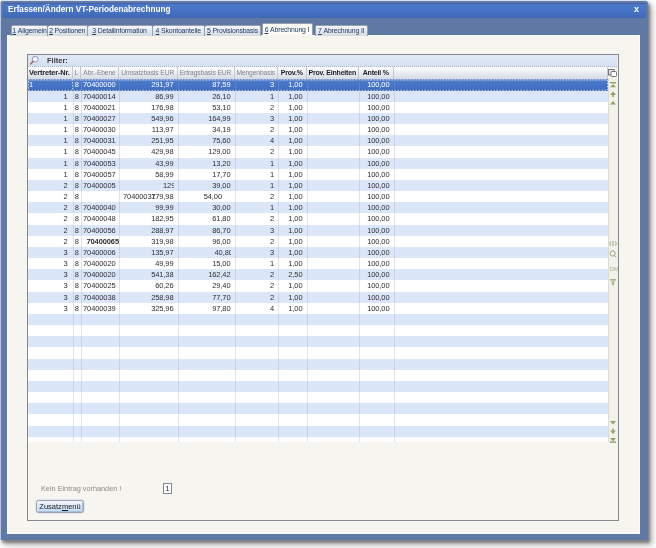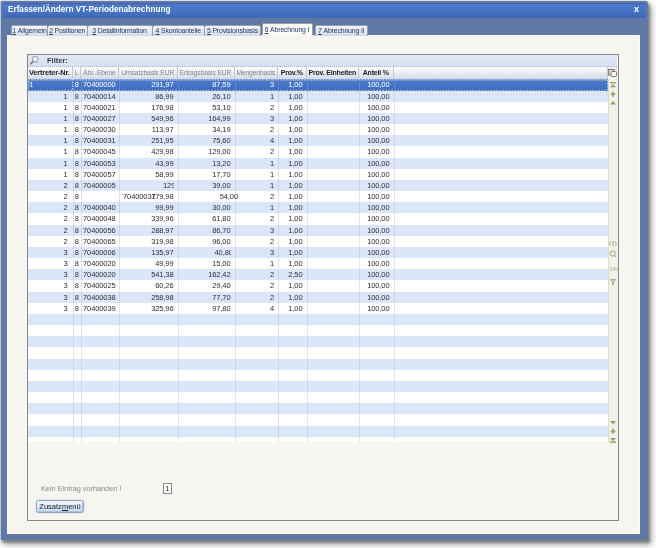--- a/index.html
+++ b/index.html
@@ -212,51 +212,51 @@
     <div class="ct " style="top:178.85999999999996px;height:11.17px;line-height:11.17px;left:82px;width:36px;text-align:left;">70400005</div>
     <div class="ct " style="top:178.85999999999996px;height:22px;line-height:11.17px;left:118px;width:54.5px;text-align:left;padding-left:44px;">129,99</div>
     <div class="ct " style="top:178.85999999999996px;height:11.17px;line-height:11.17px;left:176.5px;width:53.0px;text-align:right;">39,00</div>
     <div class="ct " style="top:178.85999999999996px;height:11.17px;line-height:11.17px;left:233.5px;width:39.5px;text-align:right;">1</div>
     <div class="ct " style="top:178.85999999999996px;height:11.17px;line-height:11.17px;left:277px;width:24.5px;text-align:right;">1,00</div>
     <div class="ct " style="top:178.85999999999996px;height:11.17px;line-height:11.17px;left:358px;width:30.5px;text-align:right;">100,00</div>
 <div class="ct " style="top:190.02999999999994px;height:11.17px;line-height:11.17px;left:26.5px;width:40.0px;text-align:right;">2</div>
     <div class="ct " style="top:190.02999999999994px;height:11.17px;line-height:11.17px;left:71.5px;width:8.5px;text-align:center;">8</div>
     <div class="ct " style="top:190.02999999999994px;height:11.17px;line-height:11.17px;left:82px;width:36px;text-align:left;margin-left:40px;">70400037</div>
     <div class="ct " style="top:190.02999999999994px;height:11.17px;line-height:11.17px;left:118px;width:54.5px;text-align:right;">179,98</div>
-    <div class="ct " style="top:190.02999999999994px;height:11.17px;line-height:11.17px;left:184px;width:53.0px;text-align:right;">54,00</div>
+    <div class="ct " style="top:190.02999999999994px;height:11.17px;line-height:11.17px;left:168px;width:53.0px;text-align:right;">54,00</div>
     <div class="ct " style="top:190.02999999999994px;height:11.17px;line-height:11.17px;left:233.5px;width:39.5px;text-align:right;">2</div>
     <div class="ct " style="top:190.02999999999994px;height:11.17px;line-height:11.17px;left:277px;width:24.5px;text-align:right;">1,00</div>
     <div class="ct " style="top:190.02999999999994px;height:11.17px;line-height:11.17px;left:358px;width:30.5px;text-align:right;">100,00</div>
 <div class="ct " style="top:201.19999999999993px;height:11.17px;line-height:11.17px;left:26.5px;width:40.0px;text-align:right;">2</div>
     <div class="ct " style="top:201.19999999999993px;height:11.17px;line-height:11.17px;left:71.5px;width:8.5px;text-align:center;">8</div>
     <div class="ct " style="top:201.19999999999993px;height:11.17px;line-height:11.17px;left:82px;width:36px;text-align:left;">70400040</div>
     <div class="ct " style="top:201.19999999999993px;height:11.17px;line-height:11.17px;left:118px;width:54.5px;text-align:right;">99,99</div>
     <div class="ct " style="top:201.19999999999993px;height:11.17px;line-height:11.17px;left:176.5px;width:53.0px;text-align:right;">30,00</div>
     <div class="ct " style="top:201.19999999999993px;height:11.17px;line-height:11.17px;left:233.5px;width:39.5px;text-align:right;">1</div>
     <div class="ct " style="top:201.19999999999993px;height:11.17px;line-height:11.17px;left:277px;width:24.5px;text-align:right;">1,00</div>
     <div class="ct " style="top:201.19999999999993px;height:11.17px;line-height:11.17px;left:358px;width:30.5px;text-align:right;">100,00</div>
 <div class="ct " style="top:212.36999999999992px;height:11.17px;line-height:11.17px;left:26.5px;width:40.0px;text-align:right;">2</div>
     <div class="ct " style="top:212.36999999999992px;height:11.17px;line-height:11.17px;left:71.5px;width:8.5px;text-align:center;">8</div>
     <div class="ct " style="top:212.36999999999992px;height:11.17px;line-height:11.17px;left:82px;width:36px;text-align:left;">70400048</div>
-    <div class="ct " style="top:212.36999999999992px;height:11.17px;line-height:11.17px;left:118px;width:54.5px;text-align:right;">339,96</div>
+    <div class="ct " style="top:212.36999999999992px;height:11.17px;line-height:11.17px;left:118px;width:54.5px;text-align:right;">182,95</div>
     <div class="ct " style="top:212.36999999999992px;height:11.17px;line-height:11.17px;left:176.5px;width:53.0px;text-align:right;">61,80</div>
     <div class="ct " style="top:212.36999999999992px;height:11.17px;line-height:11.17px;left:233.5px;width:39.5px;text-align:right;">2</div>
     <div class="ct " style="top:212.36999999999992px;height:11.17px;line-height:11.17px;left:277px;width:24.5px;text-align:right;">1,00</div>
     <div class="ct " style="top:212.36999999999992px;height:11.17px;line-height:11.17px;left:358px;width:30.5px;text-align:right;">100,00</div>
 <div class="ct " style="top:223.5399999999999px;height:11.17px;line-height:11.17px;left:26.5px;width:40.0px;text-align:right;">2</div>
     <div class="ct " style="top:223.5399999999999px;height:11.17px;line-height:11.17px;left:71.5px;width:8.5px;text-align:center;">8</div>
     <div class="ct " style="top:223.5399999999999px;height:11.17px;line-height:11.17px;left:82px;width:36px;text-align:left;">70400056</div>
     <div class="ct " style="top:223.5399999999999px;height:11.17px;line-height:11.17px;left:118px;width:54.5px;text-align:right;">288,97</div>
     <div class="ct " style="top:223.5399999999999px;height:11.17px;line-height:11.17px;left:176.5px;width:53.0px;text-align:right;">86,70</div>
     <div class="ct " style="top:223.5399999999999px;height:11.17px;line-height:11.17px;left:233.5px;width:39.5px;text-align:right;">3</div>
     <div class="ct " style="top:223.5399999999999px;height:11.17px;line-height:11.17px;left:277px;width:24.5px;text-align:right;">1,00</div>
     <div class="ct " style="top:223.5399999999999px;height:11.17px;line-height:11.17px;left:358px;width:30.5px;text-align:right;">100,00</div>
 <div class="ct " style="top:234.7099999999999px;height:11.17px;line-height:11.17px;left:26.5px;width:40.0px;text-align:right;">2</div>
     <div class="ct " style="top:234.7099999999999px;height:11.17px;line-height:11.17px;left:71.5px;width:8.5px;text-align:center;">8</div>
-    <div class="ct " style="top:234.7099999999999px;height:11.17px;line-height:11.17px;left:82px;width:36px;text-align:left;">70400065</div>
+    <div class="ct " style="top:234.7099999999999px;height:11.17px;line-height:11.17px;left:82px;width:36px;text-align:right;font-weight:bold;">70400065</div>
     <div class="ct " style="top:234.7099999999999px;height:11.17px;line-height:11.17px;left:118px;width:54.5px;text-align:right;">319,98</div>
     <div class="ct " style="top:234.7099999999999px;height:11.17px;line-height:11.17px;left:176.5px;width:53.0px;text-align:right;">96,00</div>
     <div class="ct " style="top:234.7099999999999px;height:11.17px;line-height:11.17px;left:233.5px;width:39.5px;text-align:right;">2</div>
     <div class="ct " style="top:234.7099999999999px;height:11.17px;line-height:11.17px;left:277px;width:24.5px;text-align:right;">1,00</div>
     <div class="ct " style="top:234.7099999999999px;height:11.17px;line-height:11.17px;left:358px;width:30.5px;text-align:right;">100,00</div>
 <div class="ct " style="top:245.87999999999988px;height:11.17px;line-height:11.17px;left:26.5px;width:40.0px;text-align:right;">3</div>
     <div class="ct " style="top:245.87999999999988px;height:11.17px;line-height:11.17px;left:71.5px;width:8.5px;text-align:center;">8</div>
     <div class="ct " style="top:245.87999999999988px;height:11.17px;line-height:11.17px;left:82px;width:36px;text-align:left;">70400006</div>
     <div class="ct " style="top:245.87999999999988px;height:11.17px;line-height:11.17px;left:118px;width:54.5px;text-align:right;">135,97</div>
     <div class="ct " style="top:245.87999999999988px;height:11.17px;line-height:11.17px;left:176.5px;width:53.0px;text-align:right;padding-left:37px;">40,80</div>

